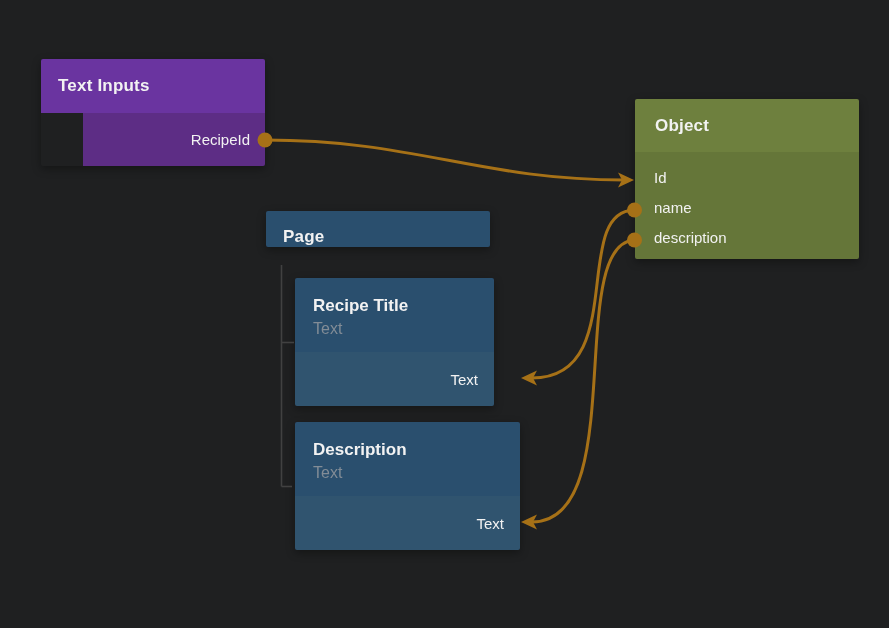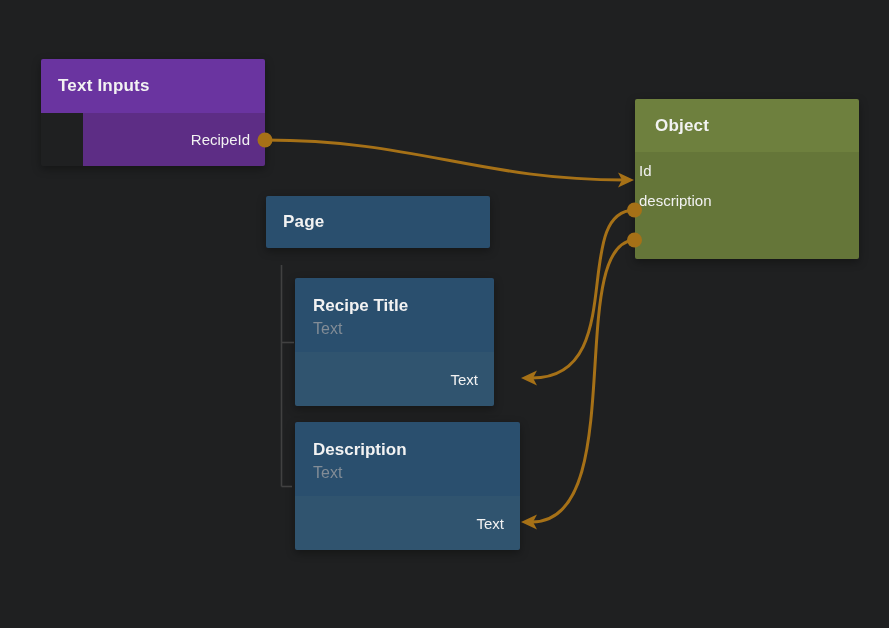--- a/index.html
+++ b/index.html
@@ -52,28 +52,29 @@
     color: #f2f2f2;
     font-size: 15px;
   }
   
   .n-object { left: 635px; top: 99px; width: 224px; height: 160px; }
   .n-object .node-header { height: 53px; padding: 0 20px; }
   .n-object .node-body { height: 114px; padding-top: 10px; }
   .field-row {
     height: 30px;
     display: flex;
-    padding-left: 4px;
+    align-items: center;
+    padding-left: 19px;
   }
   .field-label {
     color: #f2f2f2;
     font-size: 15px;
   }
   
-  .n-page { left: 266px; top: 196px; width: 224px; height: 52px; }
+  .n-page { left: 266px; top: 211px; width: 224px; height: 36px; }
   .n-page .node-header { height: 52px; }
   
   .n-recipe-title { left: 295px; top: 278px; width: 199px; height: 128px; }
   .n-description  { left: 295px; top: 422px; width: 225px; height: 128px; }
   .comp-top {
     height: 74px;
     box-sizing: border-box;
     padding: 15px 18px 0 18px;
   }
   .comp-title {
@@ -134,20 +135,23 @@
 
   <div class="node n-object">
     <div class="node-header" style="background: rgb(110, 128, 62);">
       <span class="node-title">Object</span>
     </div>
     <div class="node-body" style="background: rgb(101, 118, 57);">
       <div class="field-row">
         <span class="field-label">Id</span>
       </div>
       <div class="field-row">
+        <span class="field-label">name</span>
+      </div>
+      <div class="field-row">
         <span class="field-label">description</span>
       </div>
     </div>
   </div>
 
   <div class="node n-page">
     <div class="node-header" style="background: rgb(42, 79, 110);">
       <span class="node-title">Page</span>
     </div>
   </div>

